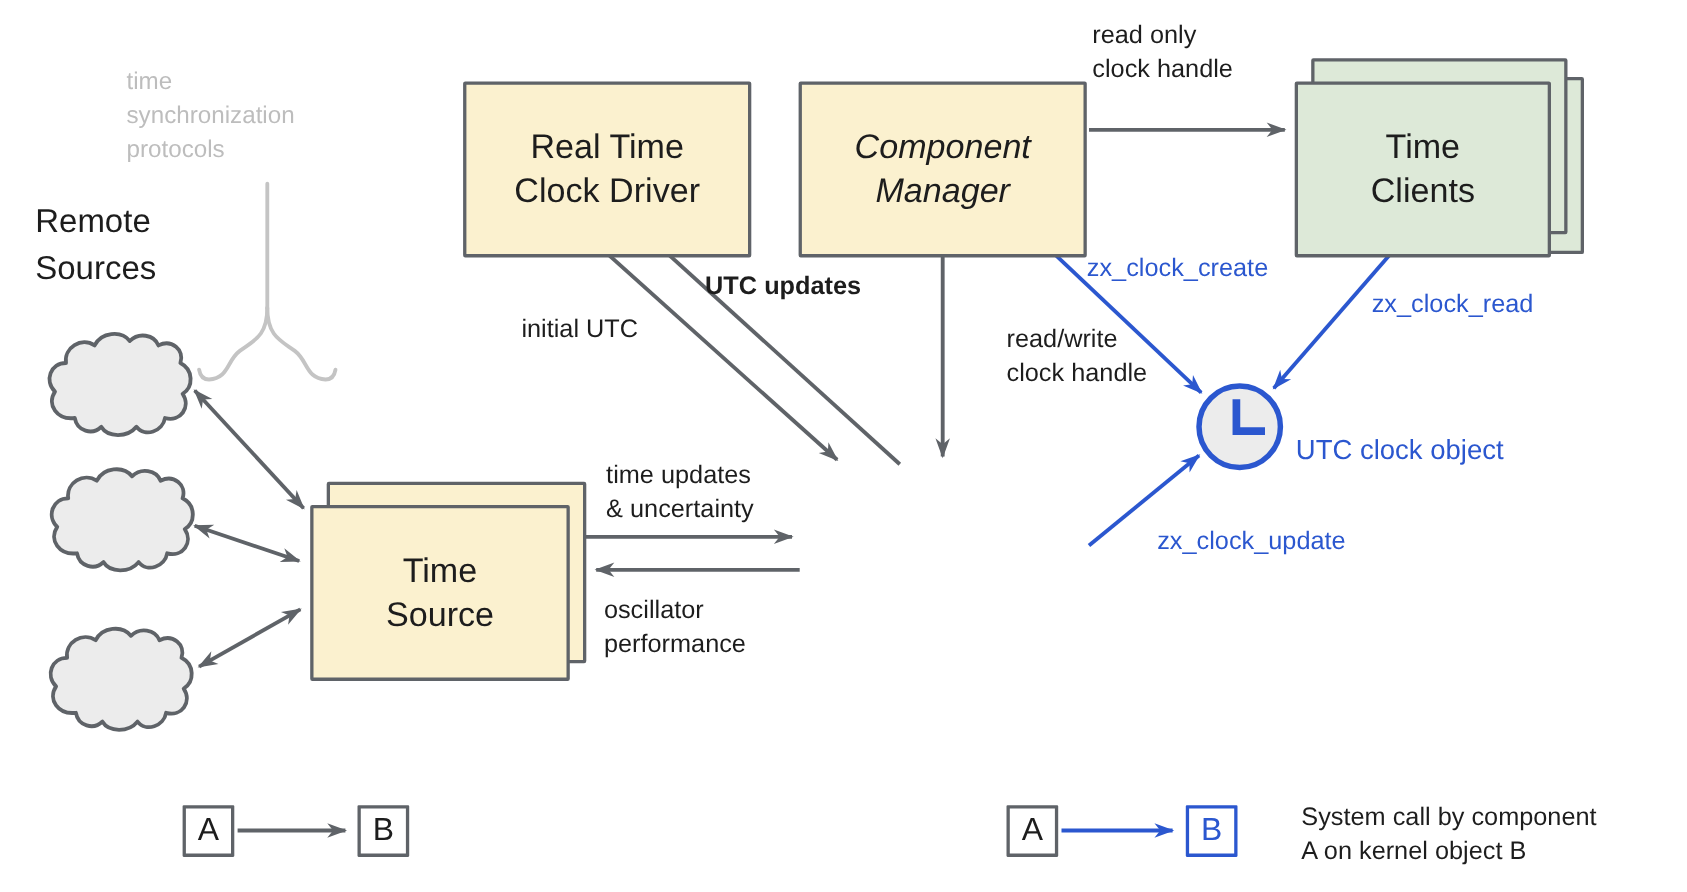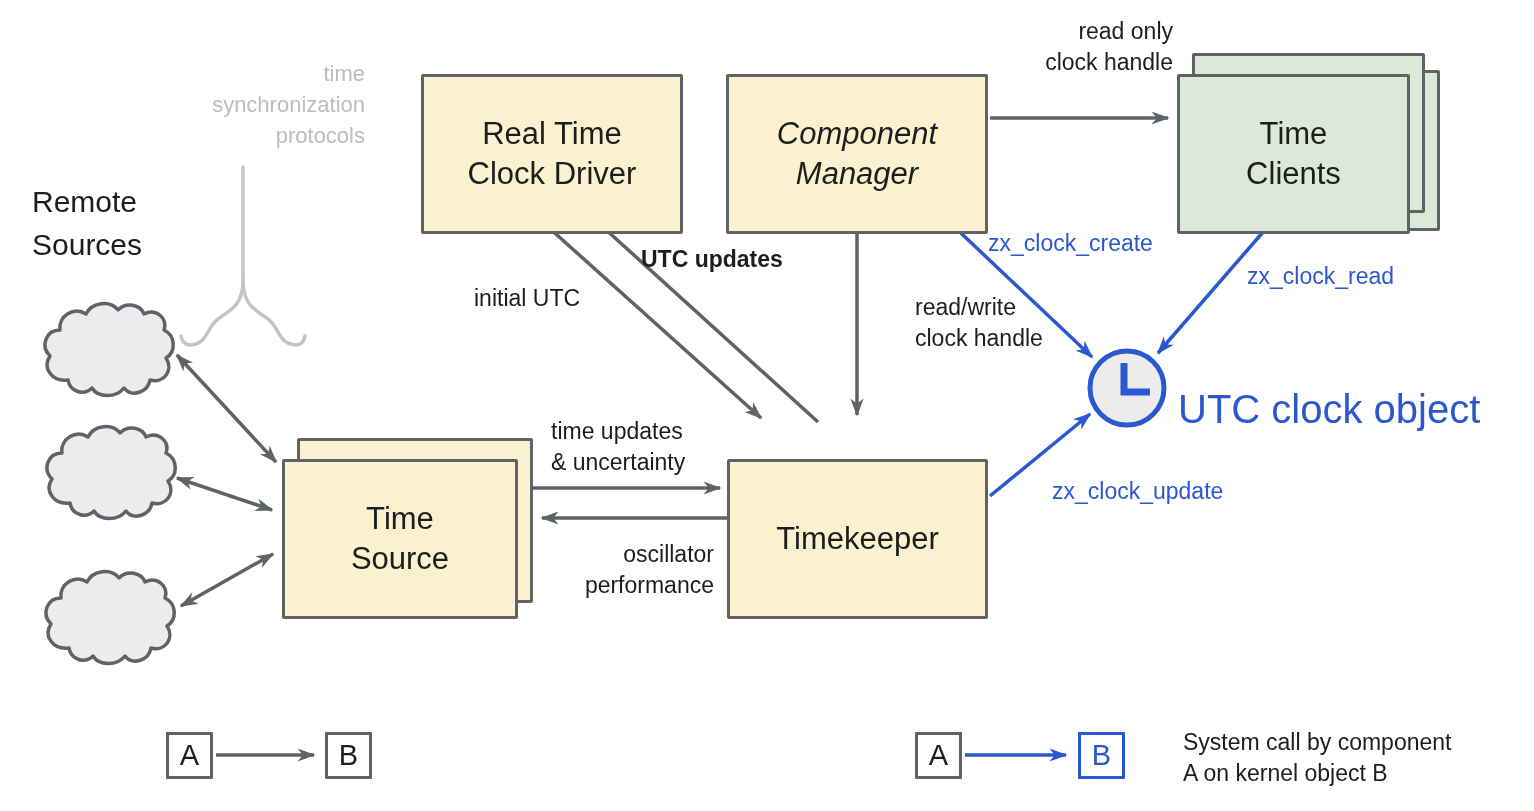--- a/index.html
+++ b/index.html
@@ -17,23 +17,23 @@
     margin-top:36px;
   }
   .node.green{background:#dde9d8;}
   .ghost{position:absolute;box-sizing:border-box;border:3.5px solid #5f6368;border-radius:2px;z-index:2;}
   .ghost.yellow{background:#fbf1cf;}
   .ghost.green{background:#dde9d8;}
   .lbl{
     position:absolute;font-size:23px;line-height:31px;color:#1d1d1d;
     white-space:pre-line;z-index:3;
   }
-  .lbl.center{text-align:right;}
+  .lbl.center{text-align:left;}
   .lbl.blue{color:#2b57cf;}
-  .lbl.big{font-size:40px;line-height:38px;}
+  .lbl.big{font-size:25px;line-height:38px;}
   .lbl.muted{color:#bdbdbd;font-size:22px;}
   .lbl.heading{font-size:30px;line-height:43px;}
   .legend-box{
     position:absolute;box-sizing:border-box;width:47px;height:47px;border:3.5px solid #5f6368;
     background:#ffffff;display:flex;align-items:center;justify-content:center;
     font-size:29px;color:#1d1d1d;z-index:2;border-radius:1px;
   }
   .legend-box.blue{border-color:#2b57cf;color:#2b57cf;}
   .ag{stroke:#5f6368;stroke-width:3.5;fill:none;}
   .ab{stroke:#2b57cf;stroke-width:3.5;fill:none;}
@@ -96,21 +96,20 @@
   <div class="ghost yellow" style="left:297px;top:438px;width:236px;height:165px;"></div>
 
   <div class="node" style="left:421px;top:38px;width:262px;height:160px;">Real Time
 Clock Driver</div>
   <div class="node" style="left:726px;top:38px;width:262px;height:160px;font-style:italic;">Component
 Manager</div>
   <div class="node green" style="left:1177px;top:38px;width:233px;height:160px;">Time
 Clients</div>
   <div class="node" style="left:282px;top:423px;width:236px;height:160px;">Time
 Source</div>
-  <div class="node" style="left:727px;top:423px;width:261px;height:160px;">Timekeeper</div>
 
   <div class="lbl muted center" style="left:115px;top:58px;width:250px;">time
 synchronization
 protocols</div>
   <div class="lbl heading" style="left:32px;top:180px;">Remote
 Sources</div>
   <div class="lbl center" style="left:993px;top:16px;width:180px;">read only
 clock handle</div>
   <div class="lbl" style="left:641px;top:244px;font-weight:bold;">UTC updates</div>
   <div class="lbl" style="left:474px;top:283px;">initial UTC</div>

